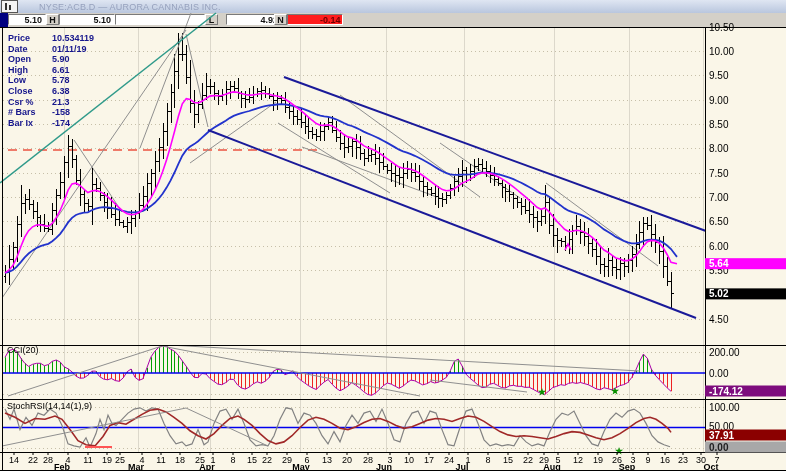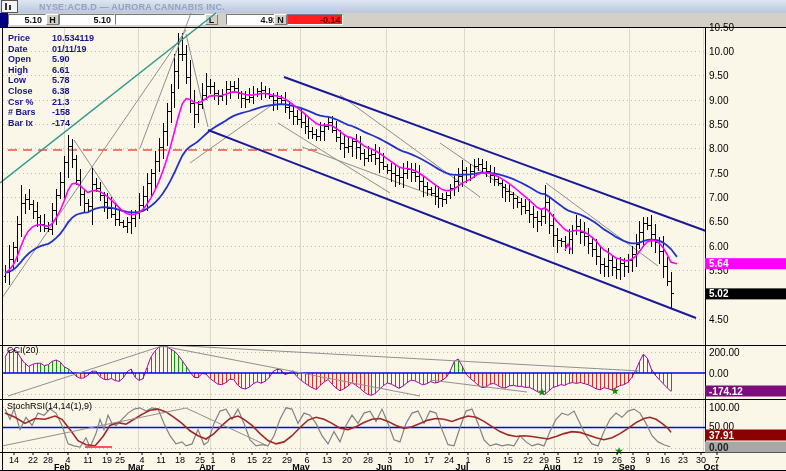--- a/index.html
+++ b/index.html
@@ -2,21 +2,21 @@
 <html><head>
 <meta charset="utf-8">
 <style>
   html,body{margin:0;padding:0;background:#d4d0c8;font-family:"Liberation Sans",sans-serif;}
   .screen{position:relative;width:786px;height:471px;background:#d4d0c8;overflow:hidden;border-right:1px solid #808080;border-bottom:1px solid #808080;}
   .titlebar{position:absolute;left:0;top:0;width:786px;height:13px;background:linear-gradient(#dfe6f2,#b9c6de);border-bottom:1px solid #9aa2b2;display:flex;align-items:center;z-index:2;}
   .winicon{width:15px;height:11px;background:#f4f4f4;border:1px solid #555;margin-left:1px;margin-right:3px;position:relative;flex:none;}
   .winicon i{position:absolute;top:2px;width:2px;background:#333;}
   .winicon i:first-child{left:3px;height:7px;}
   .winicon i:last-child{left:7px;height:5px;top:4px;}
-  .title-text{font-size:9px;font-weight:bold;color:#96a1bd;white-space:nowrap;overflow:hidden;letter-spacing:.2px;padding-left:18px;}
+  .title-text{font-size:9px;font-weight:normal;color:#96a1bd;white-space:nowrap;overflow:hidden;letter-spacing:.2px;padding-left:18px;}
   .tb-buttons{position:absolute;right:2px;top:1px;display:flex;gap:2px;z-index:3;}
   .tb-btn{height:11px;background:#d4d0c8;border:1px solid;border-color:#fff #6f6f6f #6f6f6f #fff;font-size:8px;font-weight:bold;color:#222;display:flex;align-items:center;justify-content:center;padding:0 4px;cursor:default;}
   .tb-btn .mini{width:5px;height:5px;background:#24408f;margin-right:2px;}
   .tb-btn.disabled{color:#909090;}
   .tb-btn.disabled .mini{background:#9a9a9a;}
   .tb-btn.win{width:22px;padding:0;}
   .quotebar{position:absolute;left:0;top:13px;width:786px;height:14px;background:#d4d0c8;z-index:2;}
   .qb-sq{position:absolute;left:0;top:0;width:8px;height:14px;background:#000080;}
   .qb-box{position:absolute;top:1px;height:11px;background:#fff;border:1px solid;border-color:#7a7a7a #fff #fff #7a7a7a;font-size:9px;font-weight:bold;color:#111;text-align:right;padding-right:3px;line-height:11px;box-sizing:border-box;}
   .qb-lab{position:absolute;top:1px;height:11px;background:#d4d0c8;border:1px solid;border-color:#fff #7a7a7a #7a7a7a #fff;font-size:9px;font-weight:bold;color:#111;text-align:center;line-height:11px;box-sizing:border-box;}

